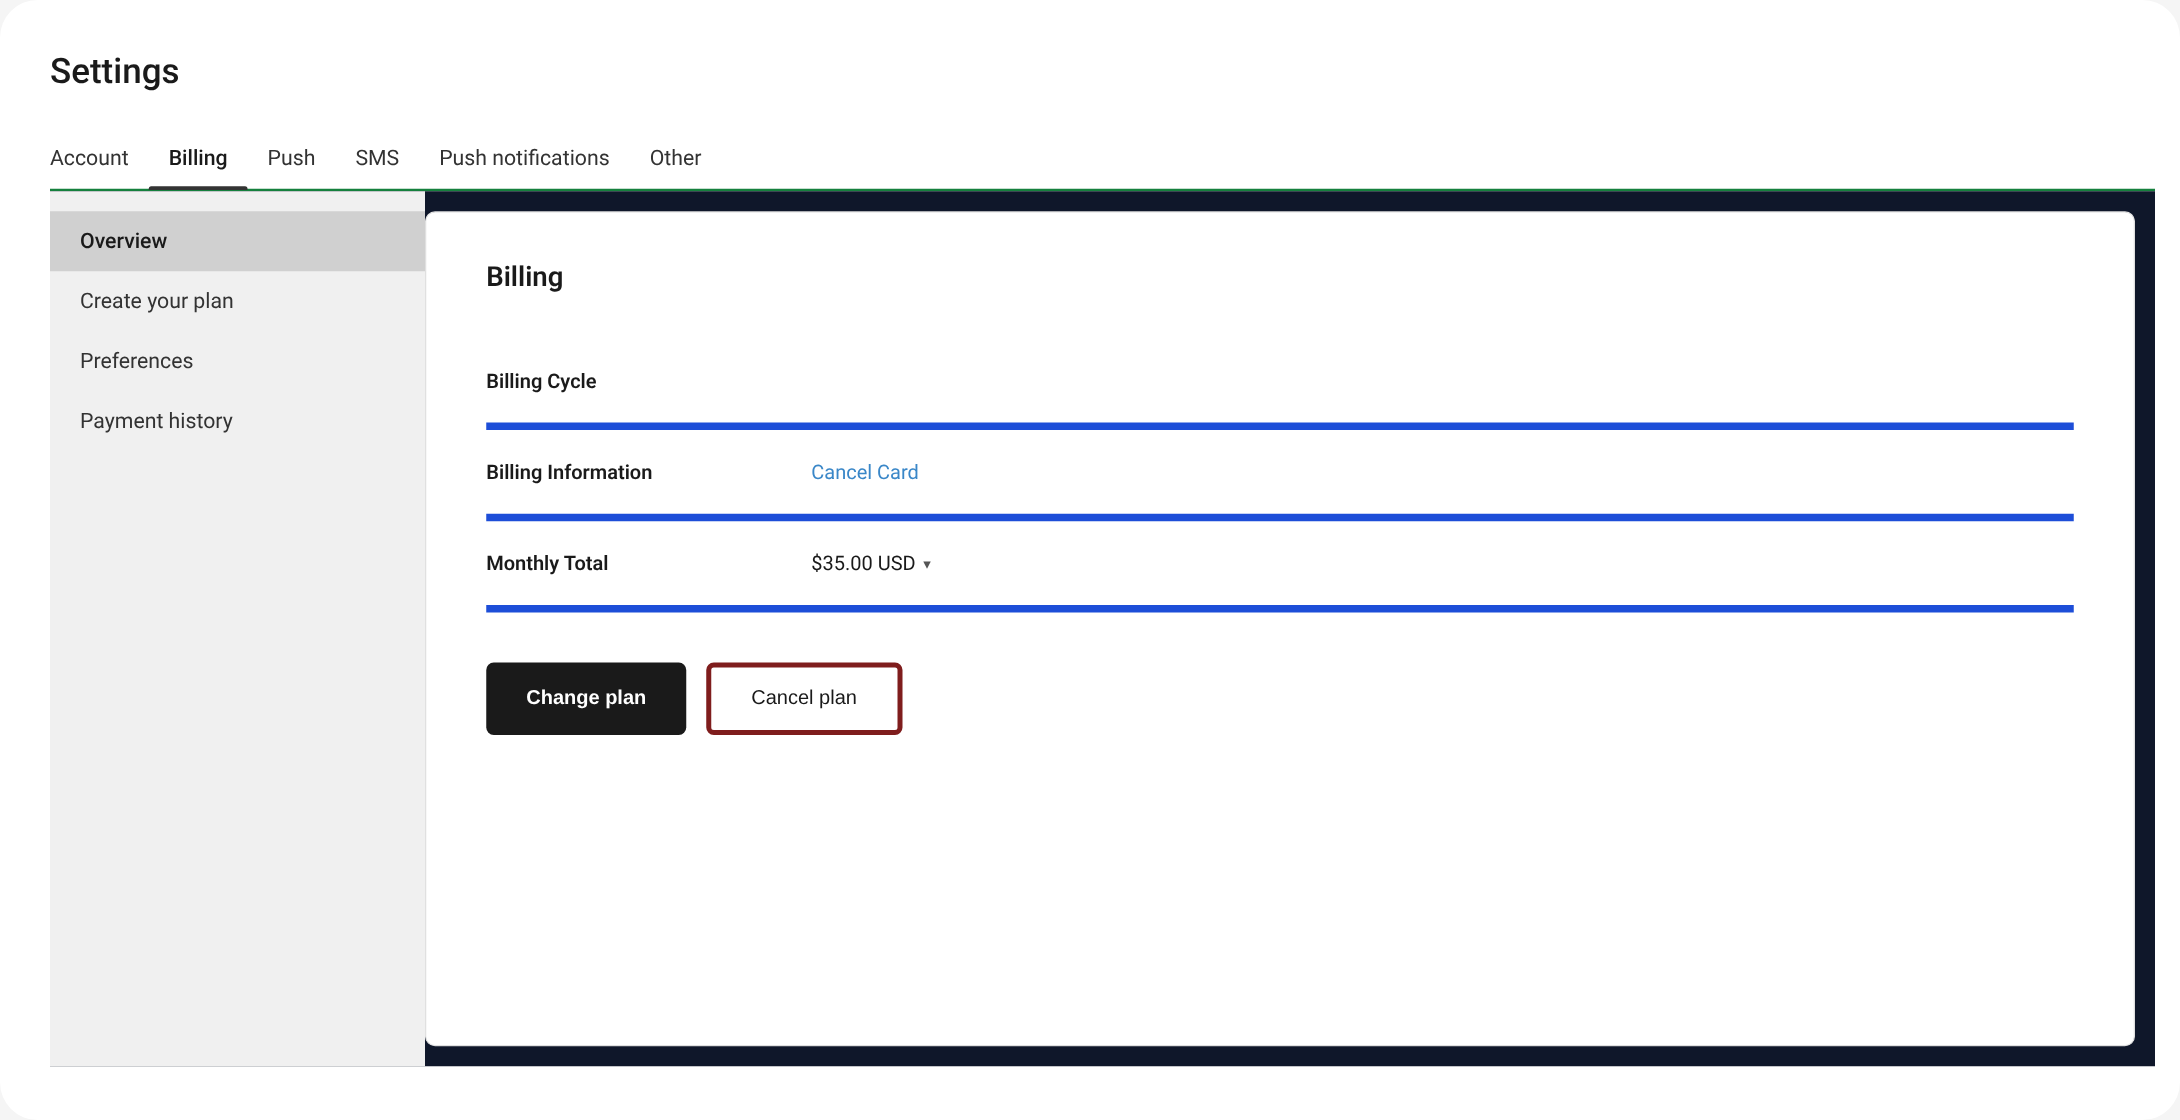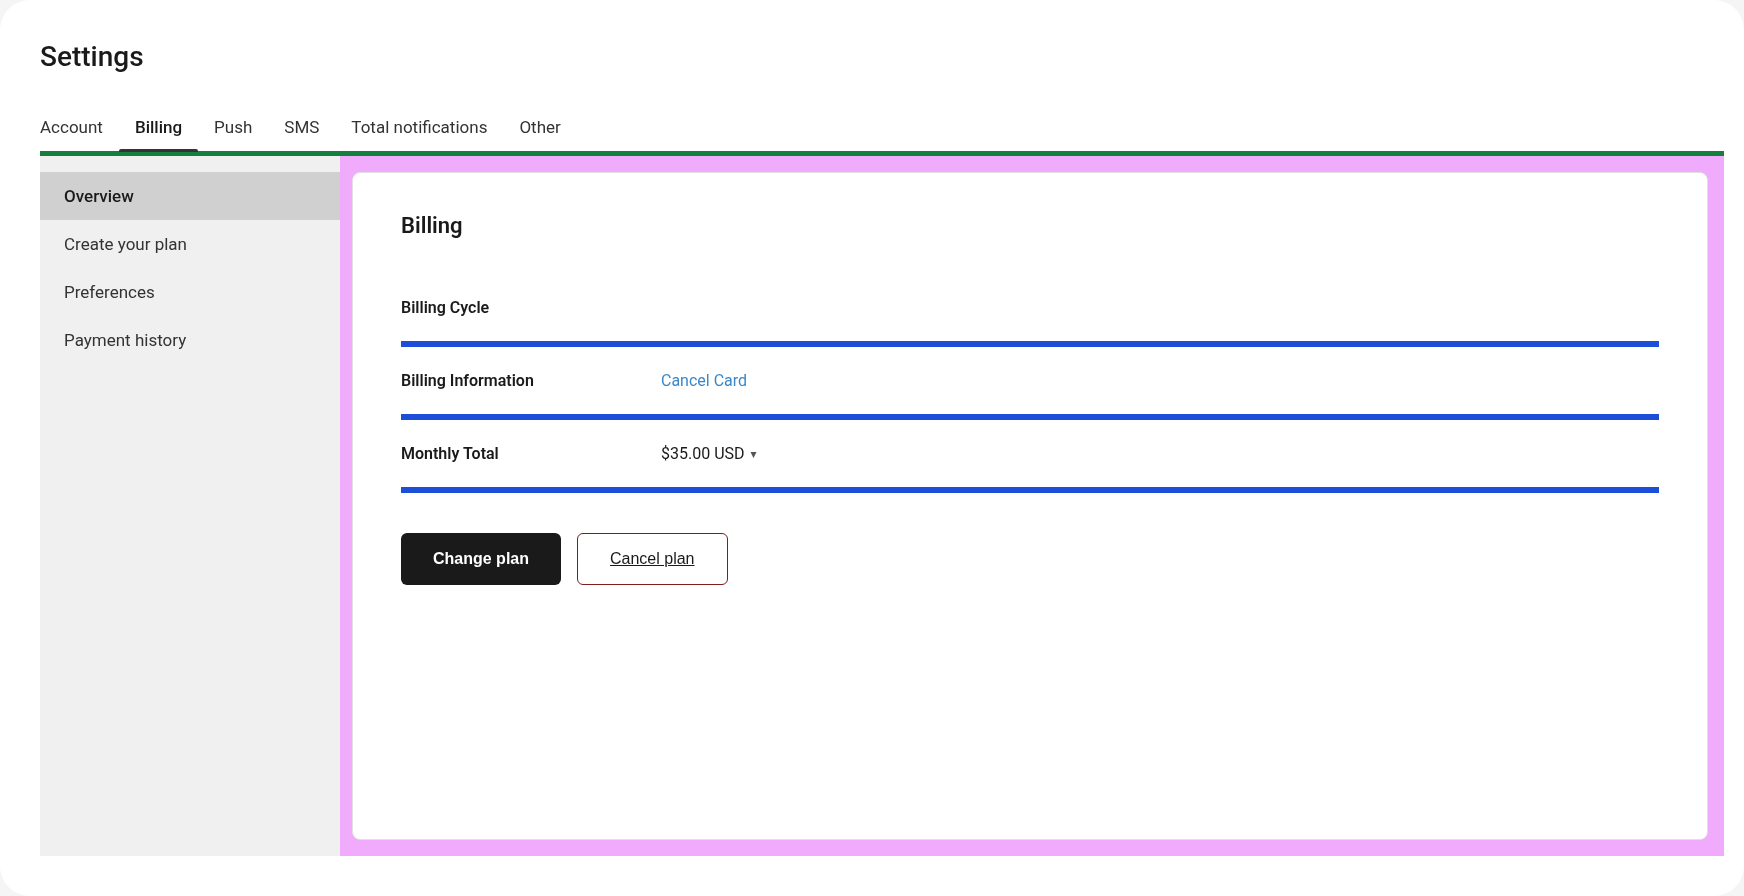--- a/index.html
+++ b/index.html
@@ -27,21 +27,21 @@
       font-weight: 500;
       color: #1a1a1a;
       margin-bottom: 32px;
     }
 
     
     .top-nav {
       display: flex;
       align-items: center;
       gap: 0;
-      border-bottom: 5px solid #15803d;
+      border-bottom: 2px solid #15803d;
       margin-bottom: 0;
     }
 
     .top-nav-item {
       font-size: 17px;
       color: #333;
       padding: 12px 16px 14px 16px;
       cursor: pointer;
       position: relative;
       white-space: nowrap;
@@ -65,23 +65,23 @@
       left: 0;
       right: 0;
       height: 3px;
       background: #333;
       border-radius: 2px 2px 0 0;
     }
 
     
     .main-content {
       display: flex;
-      gap: 12px;
+      gap: 0;
       margin-top: 0;
-      background: #f0abfc;
+      background: #0f172a;
       min-height: 700px;
     }
 
     
     .sidebar {
       width: 300px;
       background: #f0f0f0;
       padding: 16px 0;
       flex-shrink: 0;
     }
@@ -188,42 +188,41 @@
       border-radius: 6px;
       padding: 16px 32px;
       font-size: 16px;
       font-weight: 600;
       cursor: pointer;
     }
 
     .btn-cancel-plan {
       background: #fff;
       color: #1a1a1a;
-      border: 1px solid #7f1d1d;
+      border: 4px solid #7f1d1d;
       border-radius: 6px;
       padding: 16px 32px;
       font-size: 16px;
       font-weight: 500;
       cursor: pointer;
-      text-decoration: underline;
     }
   </style>
 </head>
 <body>
 
 <div class="page-wrapper">
 
   <h1 class="page-title">Settings</h1>
 
   <nav class="top-nav">
     <span class="top-nav-item">Account</span>
     <span class="top-nav-item active">Billing</span>
     <span class="top-nav-item">Push</span>
     <span class="top-nav-item">SMS</span>
-    <span class="top-nav-item">Total notifications</span>
+    <span class="top-nav-item">Push notifications</span>
     <span class="top-nav-item">Other</span>
   </nav>
 
   <div class="main-content">
 
     <aside class="sidebar">
       <div class="sidebar-item active">Overview</div>
       <div class="sidebar-item">Create your plan</div>
       <div class="sidebar-item">Preferences</div>
       <div class="sidebar-item">Payment history</div>

